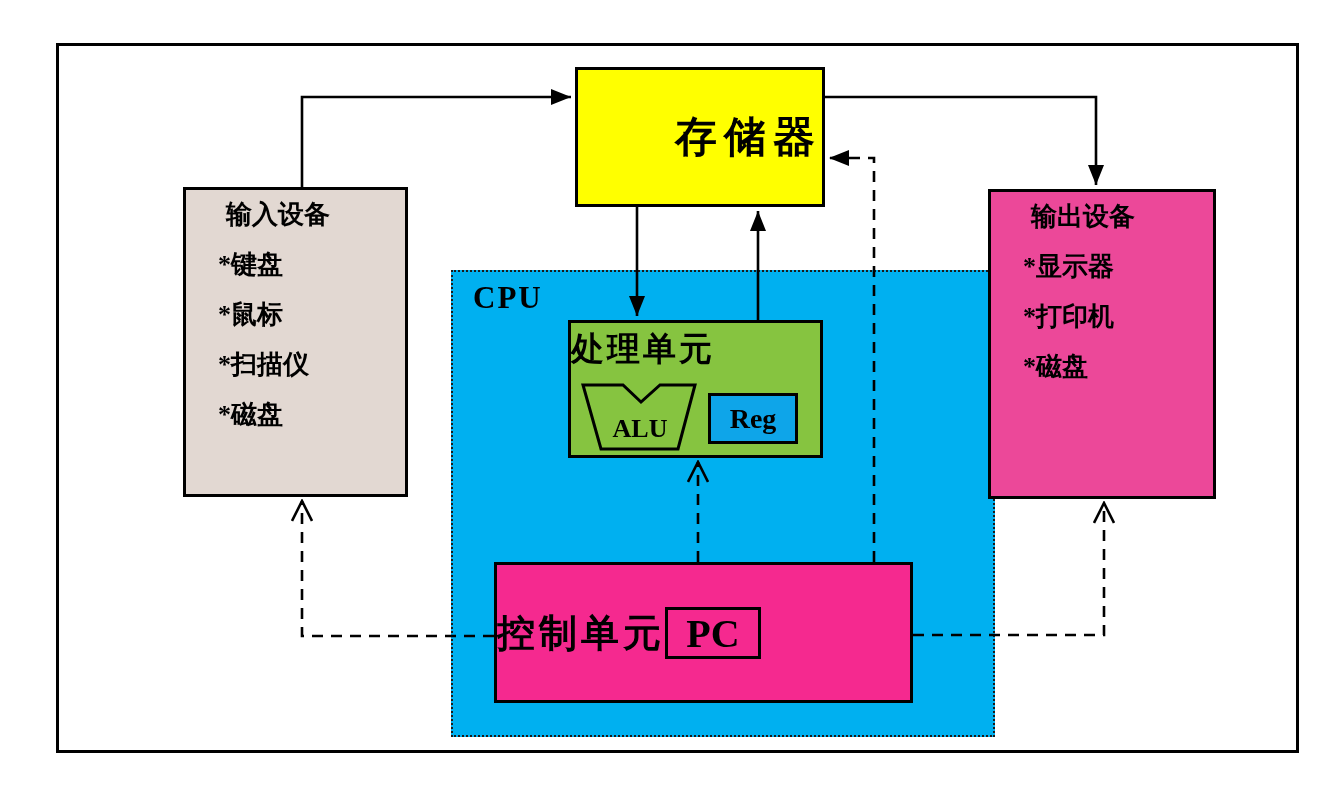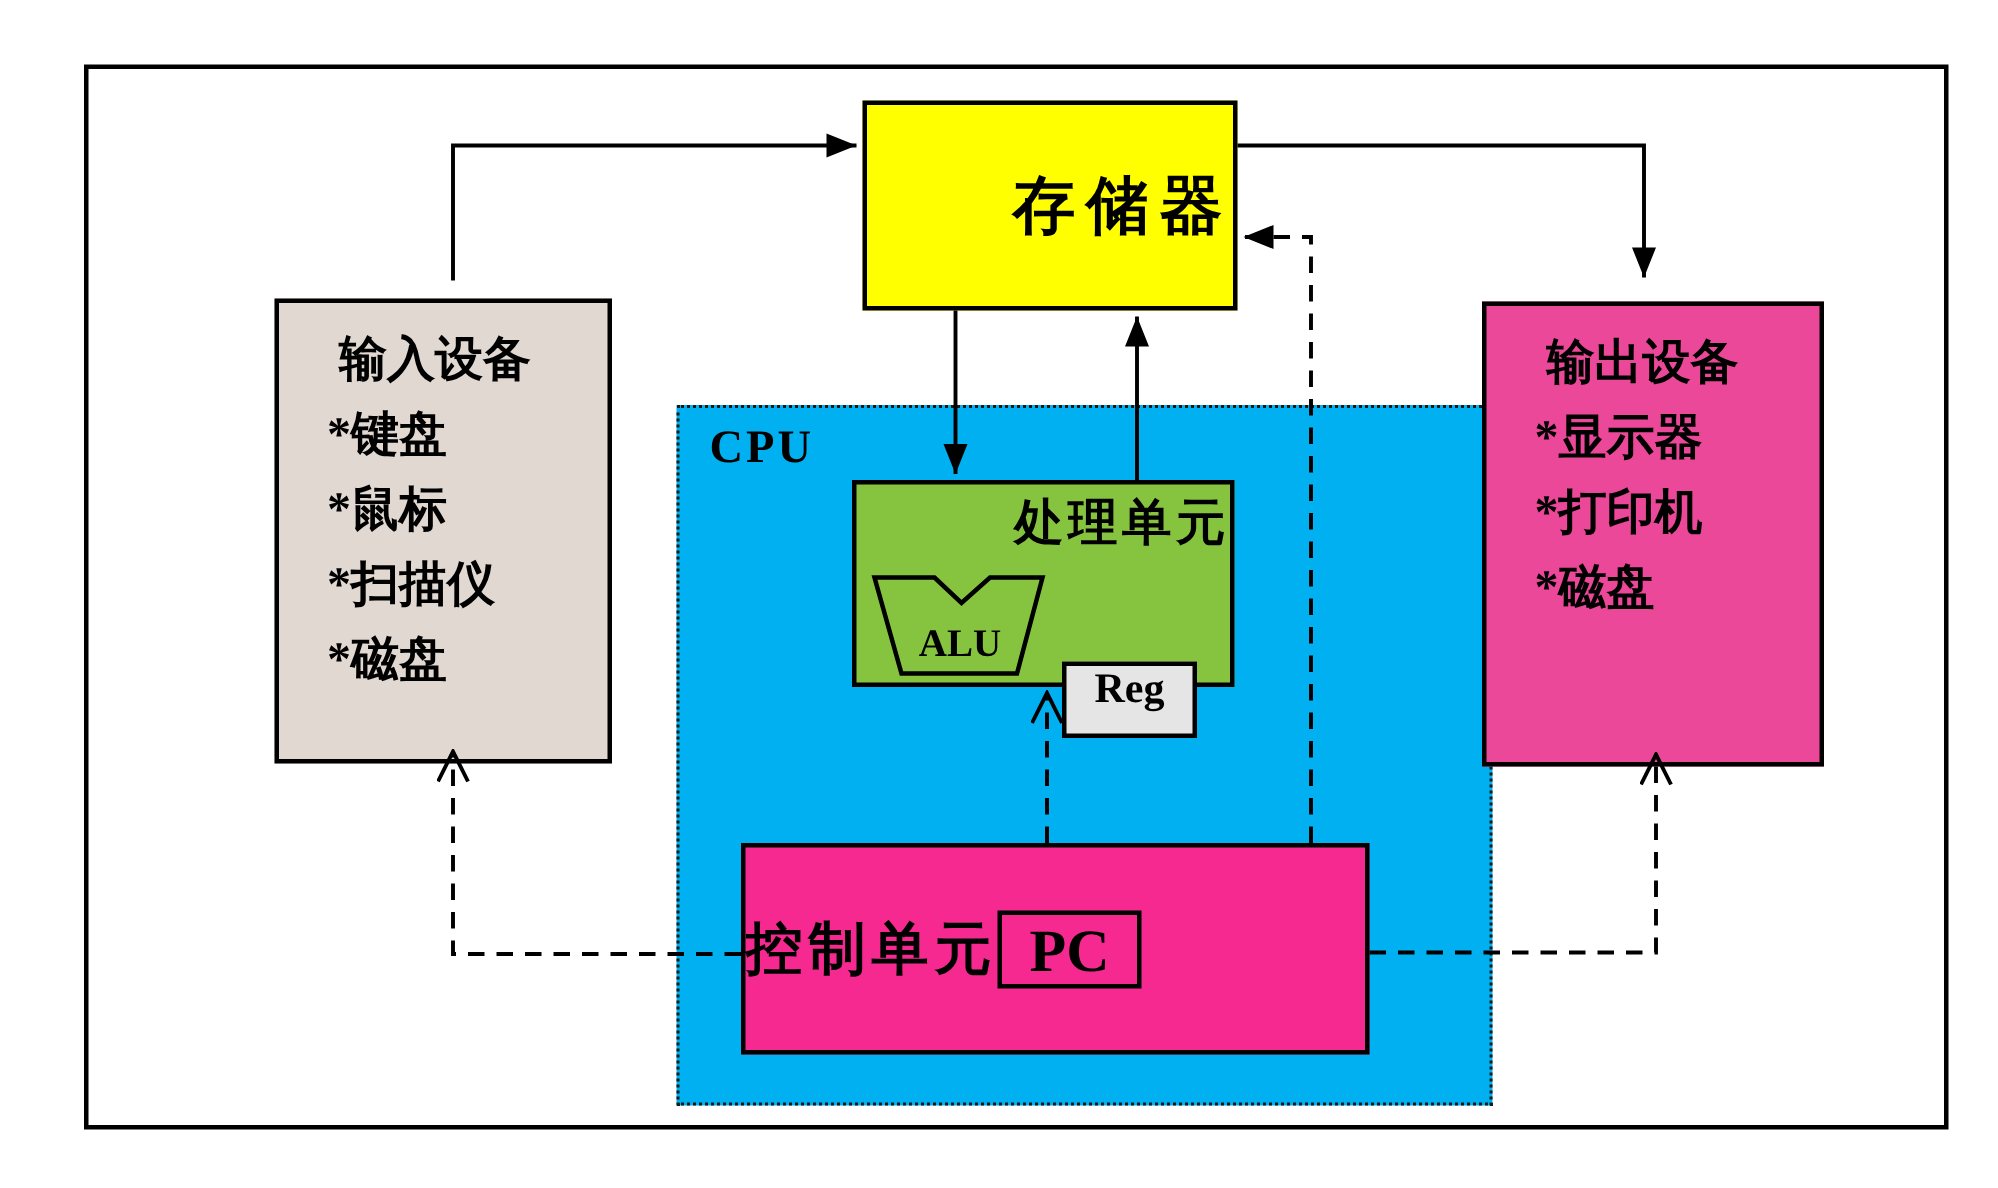--- a/index.html
+++ b/index.html
@@ -10,38 +10,38 @@
   .frame{
     position:absolute;left:56px;top:43px;width:1243px;height:710px;
     border:3px solid #000;box-sizing:border-box;background:#fff;
   }
   .box{position:absolute;border:3px solid #000;box-sizing:border-box;}
   .memory{
     left:575px;top:67px;width:250px;height:140px;background:#FFFF00;
     display:flex;align-items:center;justify-content:flex-end;
     font-size:42px;letter-spacing:7px;text-indent:7px;
   }
-  .device{font-size:32px;line-height:50px;padding-top:12px;margin-top:12px;}
+  .device{font-size:26px;line-height:50px;padding-top:0;}
   .device .dev-title{padding-left:40px;}
   .device .dev-item{padding-left:32px;}
   .input-device{left:183px;top:187px;width:225px;height:310px;background:#E2D8D2;}
   .output-device{left:988px;top:189px;width:228px;height:310px;background:#ec4899;}
   .cpu{
     position:absolute;left:451px;top:270px;width:544px;height:467px;
     background:#00B0F0;border:2px dotted #1a1a1a;box-sizing:border-box;
   }
   .cpu-label{position:absolute;left:20px;top:8px;font-size:31px;letter-spacing:2px;}
   .processing{
-    left:568px;top:320px;width:255px;height:138px;background:#86C440;text-align:right;
+    left:568px;top:320px;width:255px;height:138px;background:#86C440;text-align:left;
   }
   .pu-label{font-size:33px;line-height:44px;margin-top:4px;letter-spacing:3px;}
   .alu-svg{position:absolute;left:576px;top:380px;pointer-events:none;}
   .reg{
-    left:708px;top:393px;width:90px;height:51px;background:#e5e5e5;
-    display:flex;justify-content:center;font-size:28px;margin-top:48px;
+    left:708px;top:393px;width:90px;height:51px;background:#0ea5e9;
+    display:flex;align-items:center;justify-content:center;font-size:28px;
   }
   .control{
     left:494px;top:562px;width:419px;height:141px;background:#F5298F;
     display:flex;flex-direction:row;align-items:center;
   }
   .cu-label{font-size:38px;line-height:66px;letter-spacing:4px;}
   .pc-box{
     width:96px;height:52px;border:3px solid #000;box-sizing:border-box;
     display:flex;align-items:flex-start;justify-content:center;font-size:40px;
   }

